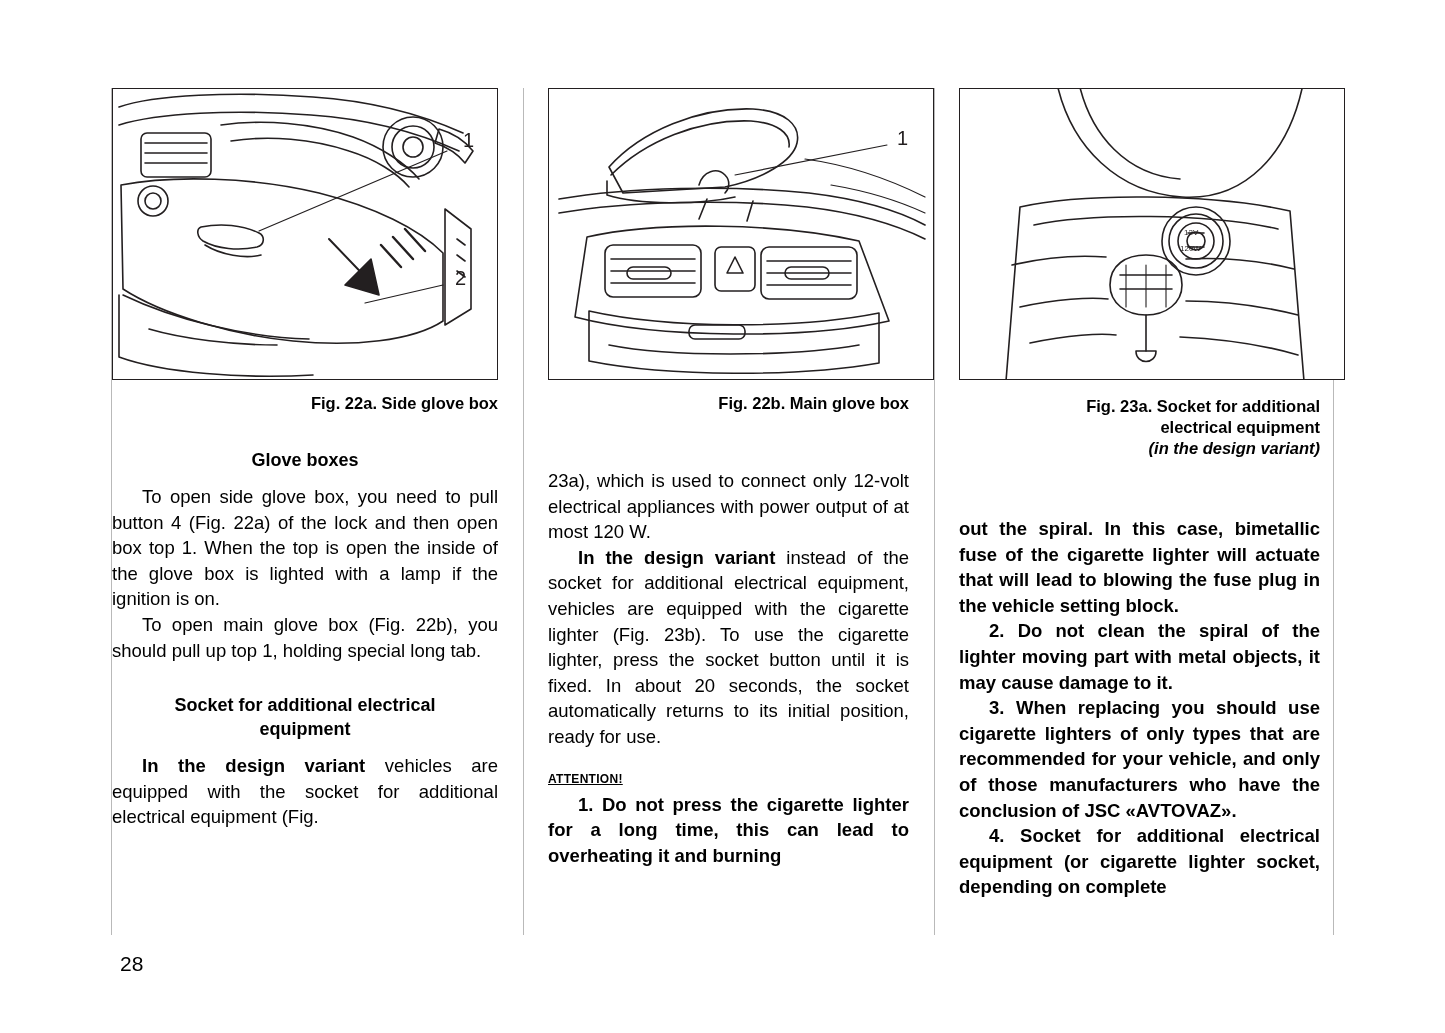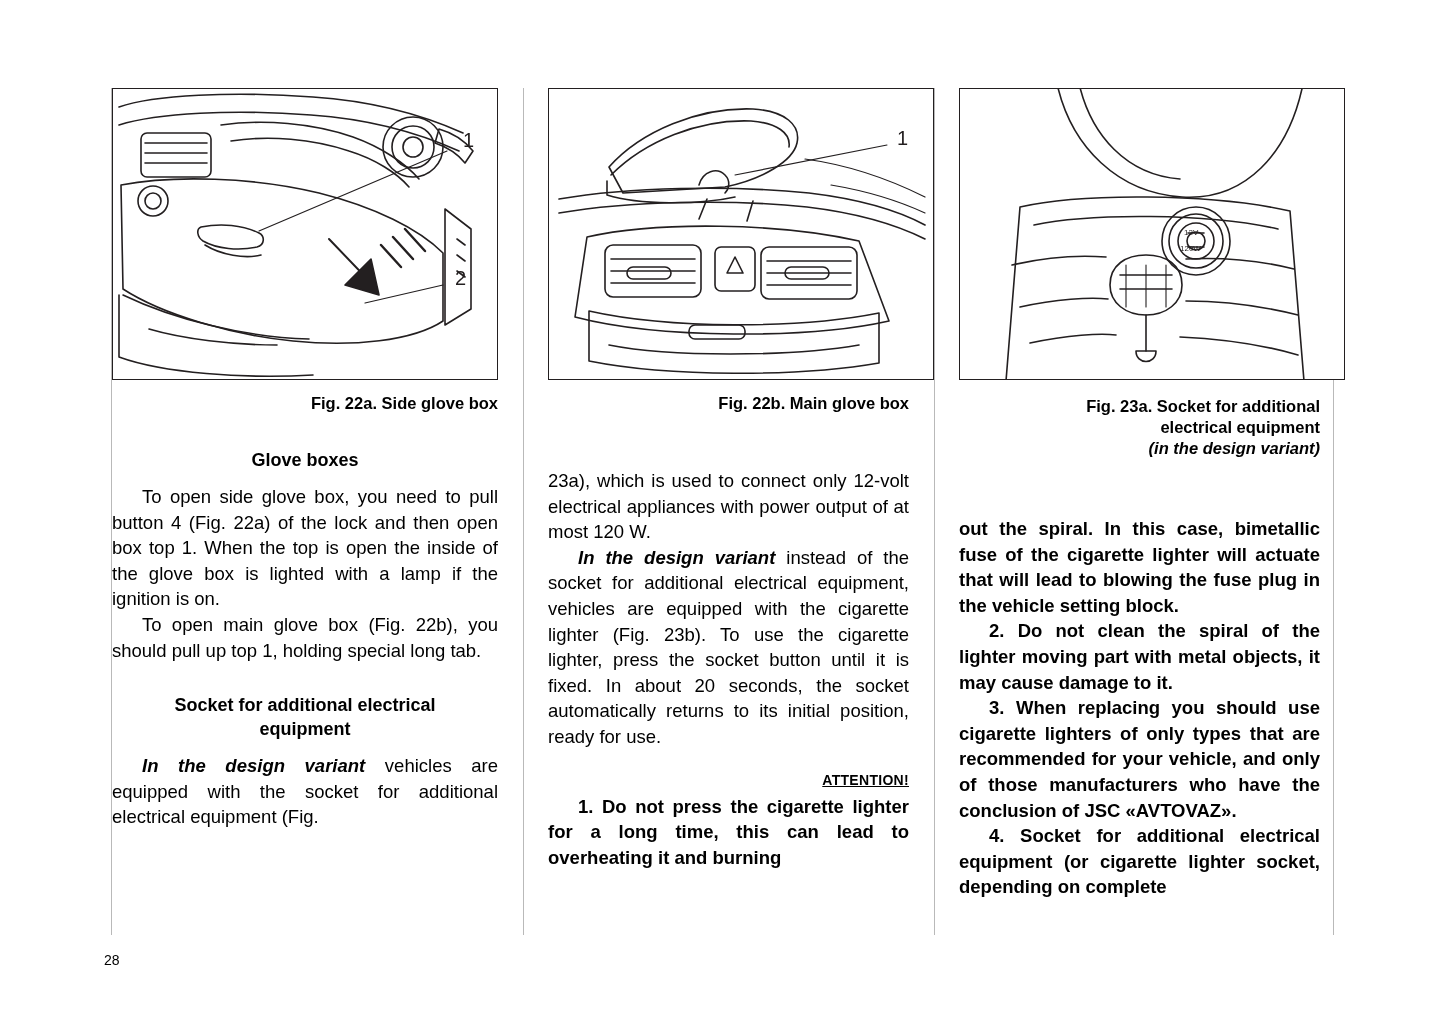--- a/index.html
+++ b/index.html
@@ -101,36 +101,35 @@
     text-justify: inter-word;
     text-indent: 30px;
   }
   p.body.noindent {
     text-indent: 0;
   }
   p.bold {
     font-weight: bold;
   }
   .ital-bold {
-    font-style: italic;
     font-weight: bold;
   }
   .attention {
-    text-align: right;
-    font-weight: bold;
-    font-size: 14px;
+    text-align: left;
+    font-weight: bold;
+    font-size: 12px;
     text-decoration: underline;
     margin: 22px 0 6px 0;
     letter-spacing: 0.3px;
   }
   .pagenum {
     position: absolute;
-    left: 104px;
+    left: 120px;
     top: 952px;
-    font-size: 14px;
+    font-size: 21px;
   }
   .col3-caption {
     margin-top: 16px;
   }
   .body-start-3 {
     margin-top: 26px;
   }
   svg { display: block; }
 </style>
 </head>

